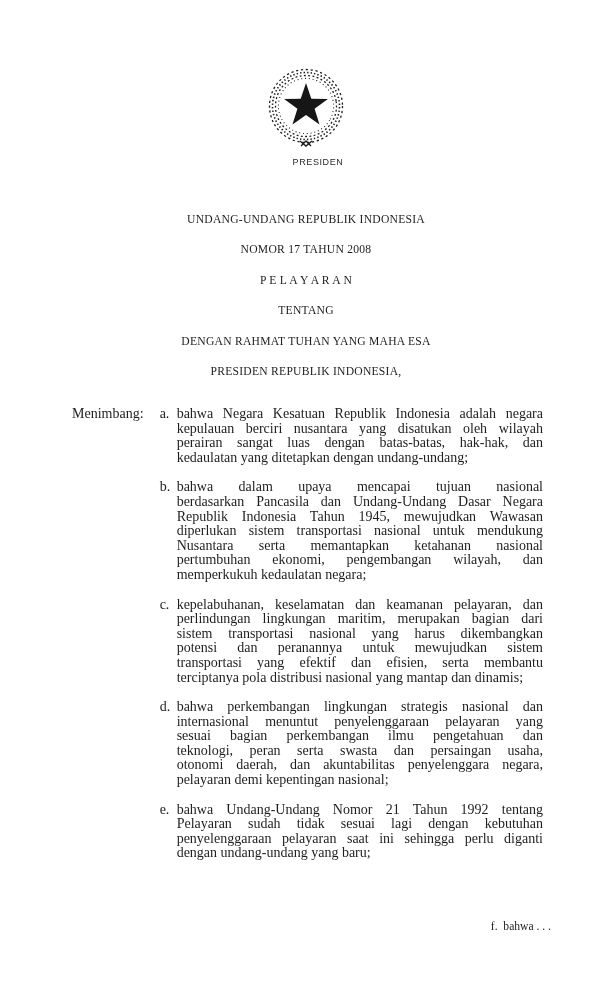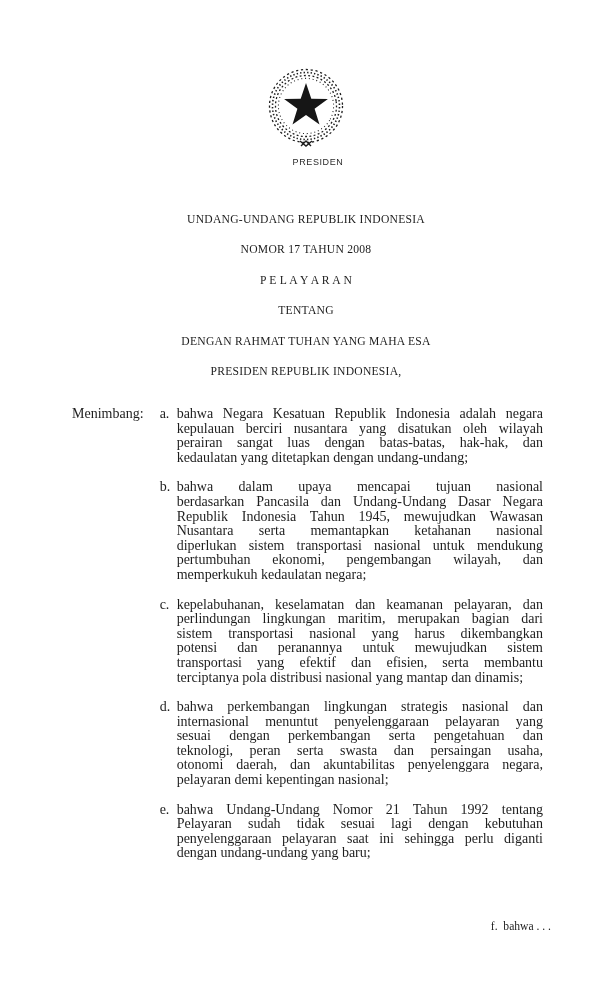--- a/index.html
+++ b/index.html
@@ -157,22 +157,22 @@
               <div class="line last">kedaulatan yang ditetapkan dengan undang-undang;</div>
             </div>
   </div>
 
   <div class="item">
     <span class="letter">b.</span>
     <div class="lines">
               <div class="line">bahwa dalam upaya mencapai tujuan nasional</div>
               <div class="line">berdasarkan Pancasila dan Undang-Undang Dasar Negara</div>
               <div class="line">Republik Indonesia Tahun 1945, mewujudkan Wawasan</div>
+              <div class="line">diperlukan sistem transportasi nasional untuk mendukung</div>
               <div class="line">Nusantara serta memantapkan ketahanan nasional</div>
-              <div class="line">diperlukan sistem transportasi nasional untuk mendukung</div>
               <div class="line">pertumbuhan ekonomi, pengembangan wilayah, dan</div>
               <div class="line last">memperkukuh kedaulatan negara;</div>
             </div>
   </div>
 
   <div class="item">
     <span class="letter">c.</span>
     <div class="lines">
               <div class="line">kepelabuhanan, keselamatan dan keamanan pelayaran, dan</div>
               <div class="line">perlindungan lingkungan maritim, merupakan bagian dari</div>
@@ -181,21 +181,21 @@
               <div class="line">transportasi yang efektif dan efisien, serta membantu</div>
               <div class="line last">terciptanya pola distribusi nasional yang mantap dan dinamis;</div>
             </div>
   </div>
 
   <div class="item">
     <span class="letter">d.</span>
     <div class="lines">
               <div class="line">bahwa perkembangan lingkungan strategis nasional dan</div>
               <div class="line">internasional menuntut penyelenggaraan pelayaran yang</div>
-              <div class="line">sesuai dengan perkembangan serta pengetahuan dan</div>
+              <div class="line">sesuai bagian perkembangan ilmu pengetahuan dan</div>
               <div class="line">teknologi, peran serta swasta dan persaingan usaha,</div>
               <div class="line">otonomi daerah, dan akuntabilitas penyelenggara negara,</div>
               <div class="line last">pelayaran demi kepentingan nasional;</div>
             </div>
   </div>
 
   <div class="item">
     <span class="letter">e.</span>
     <div class="lines">
               <div class="line">bahwa Undang-Undang Nomor 21 Tahun 1992 tentang</div>

